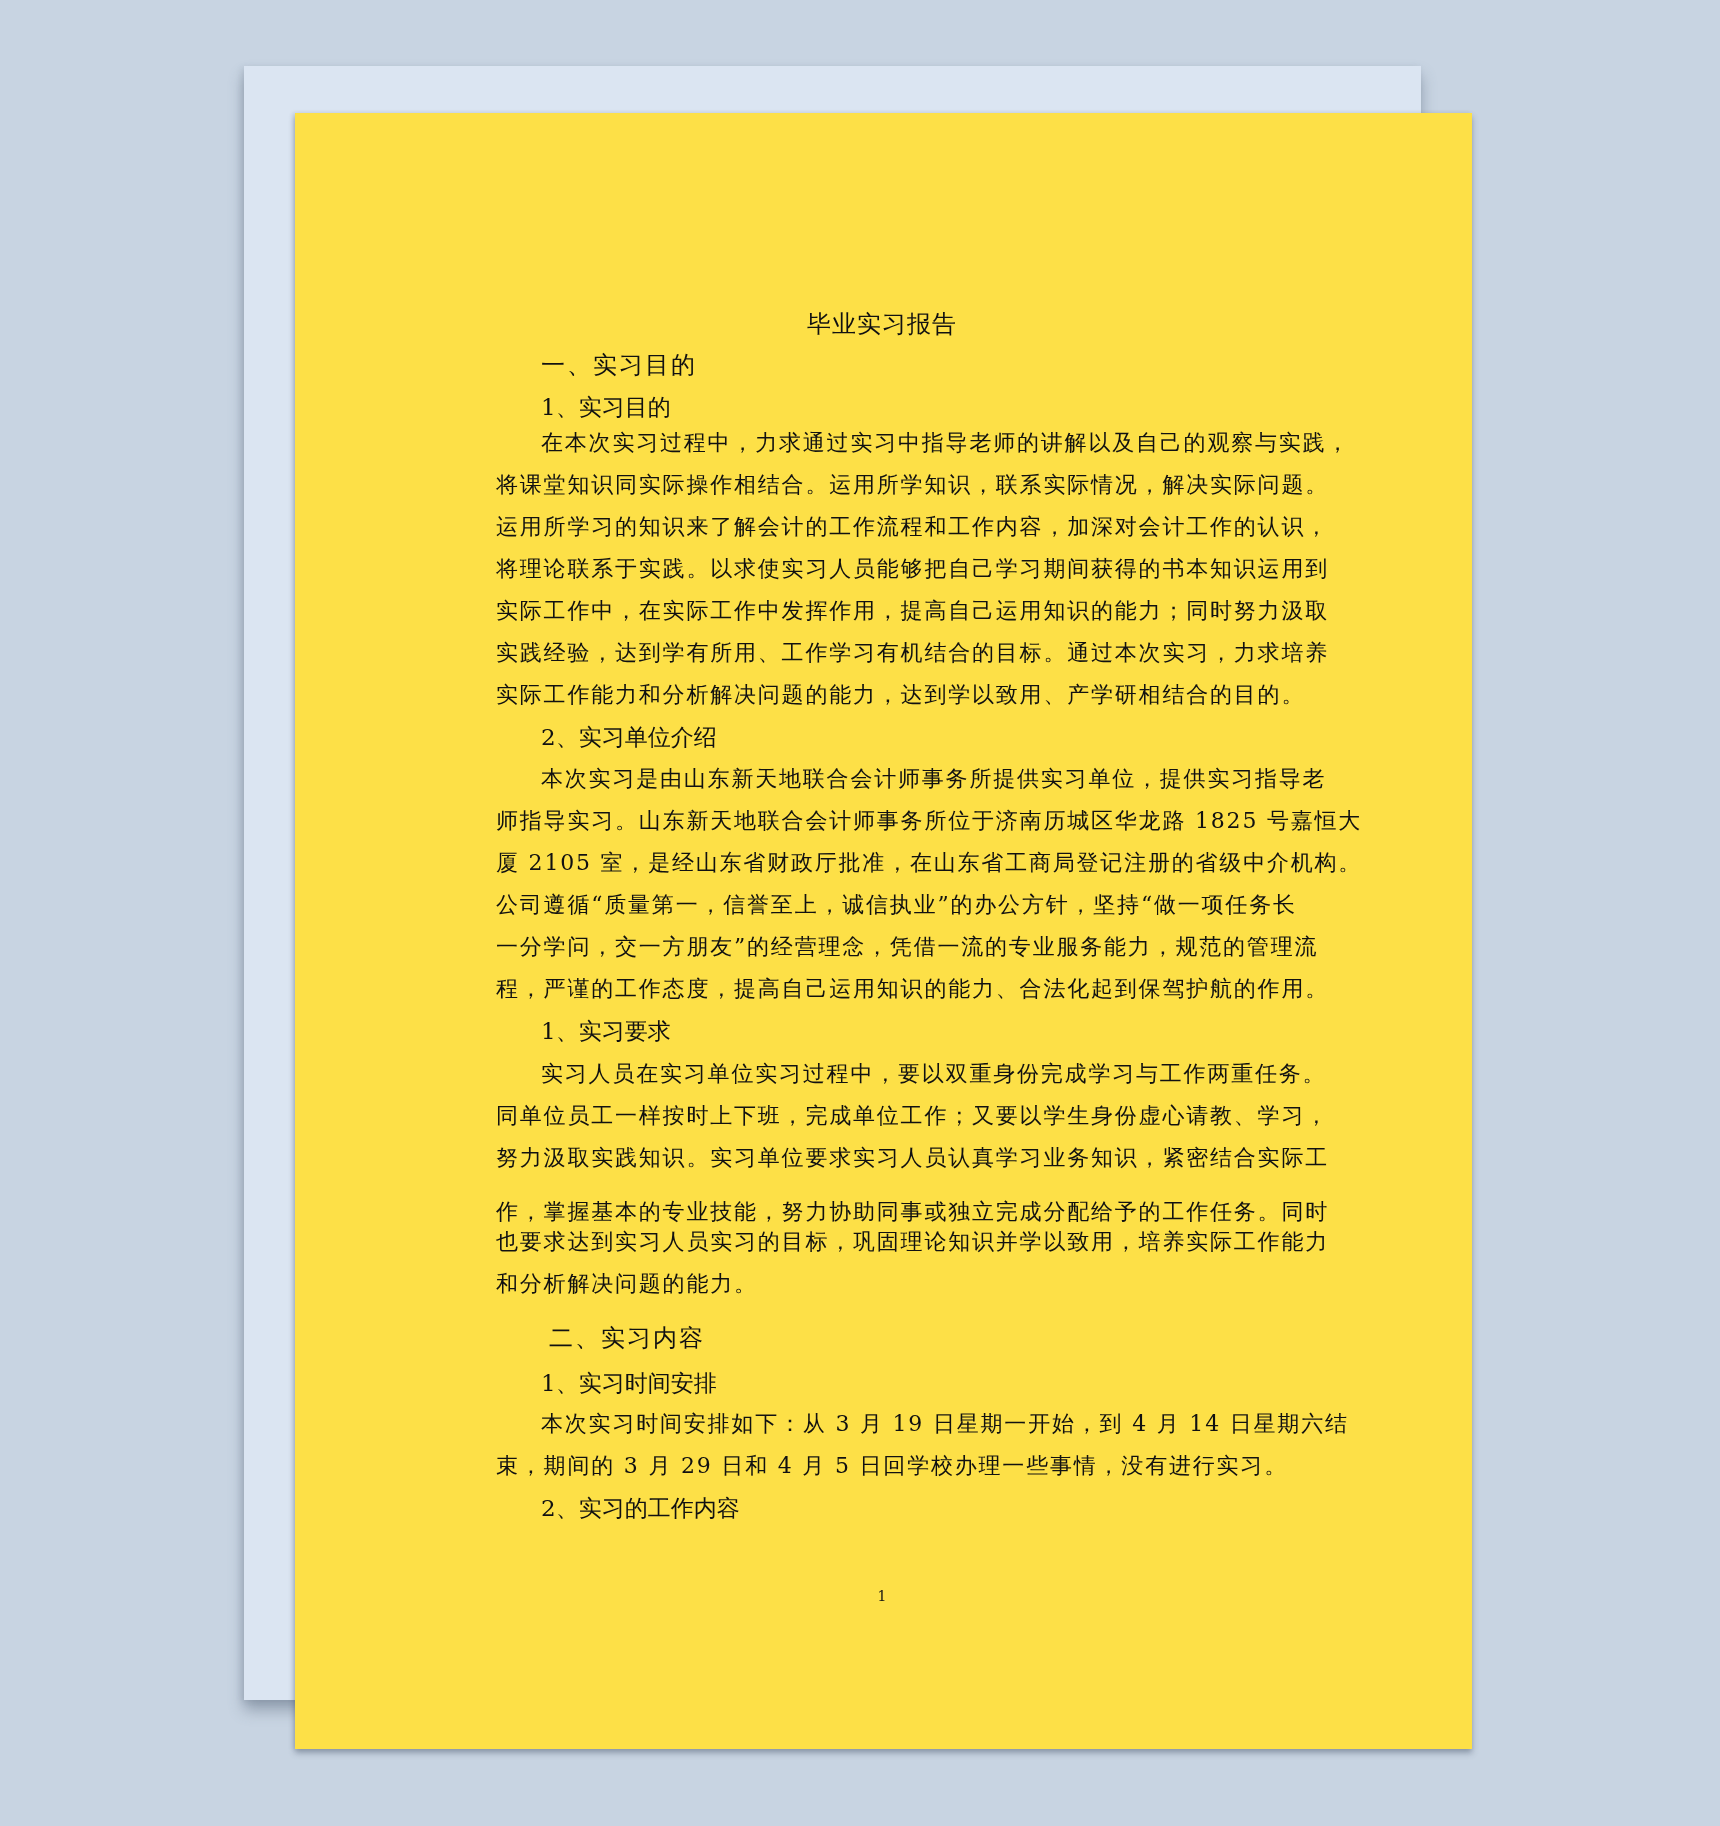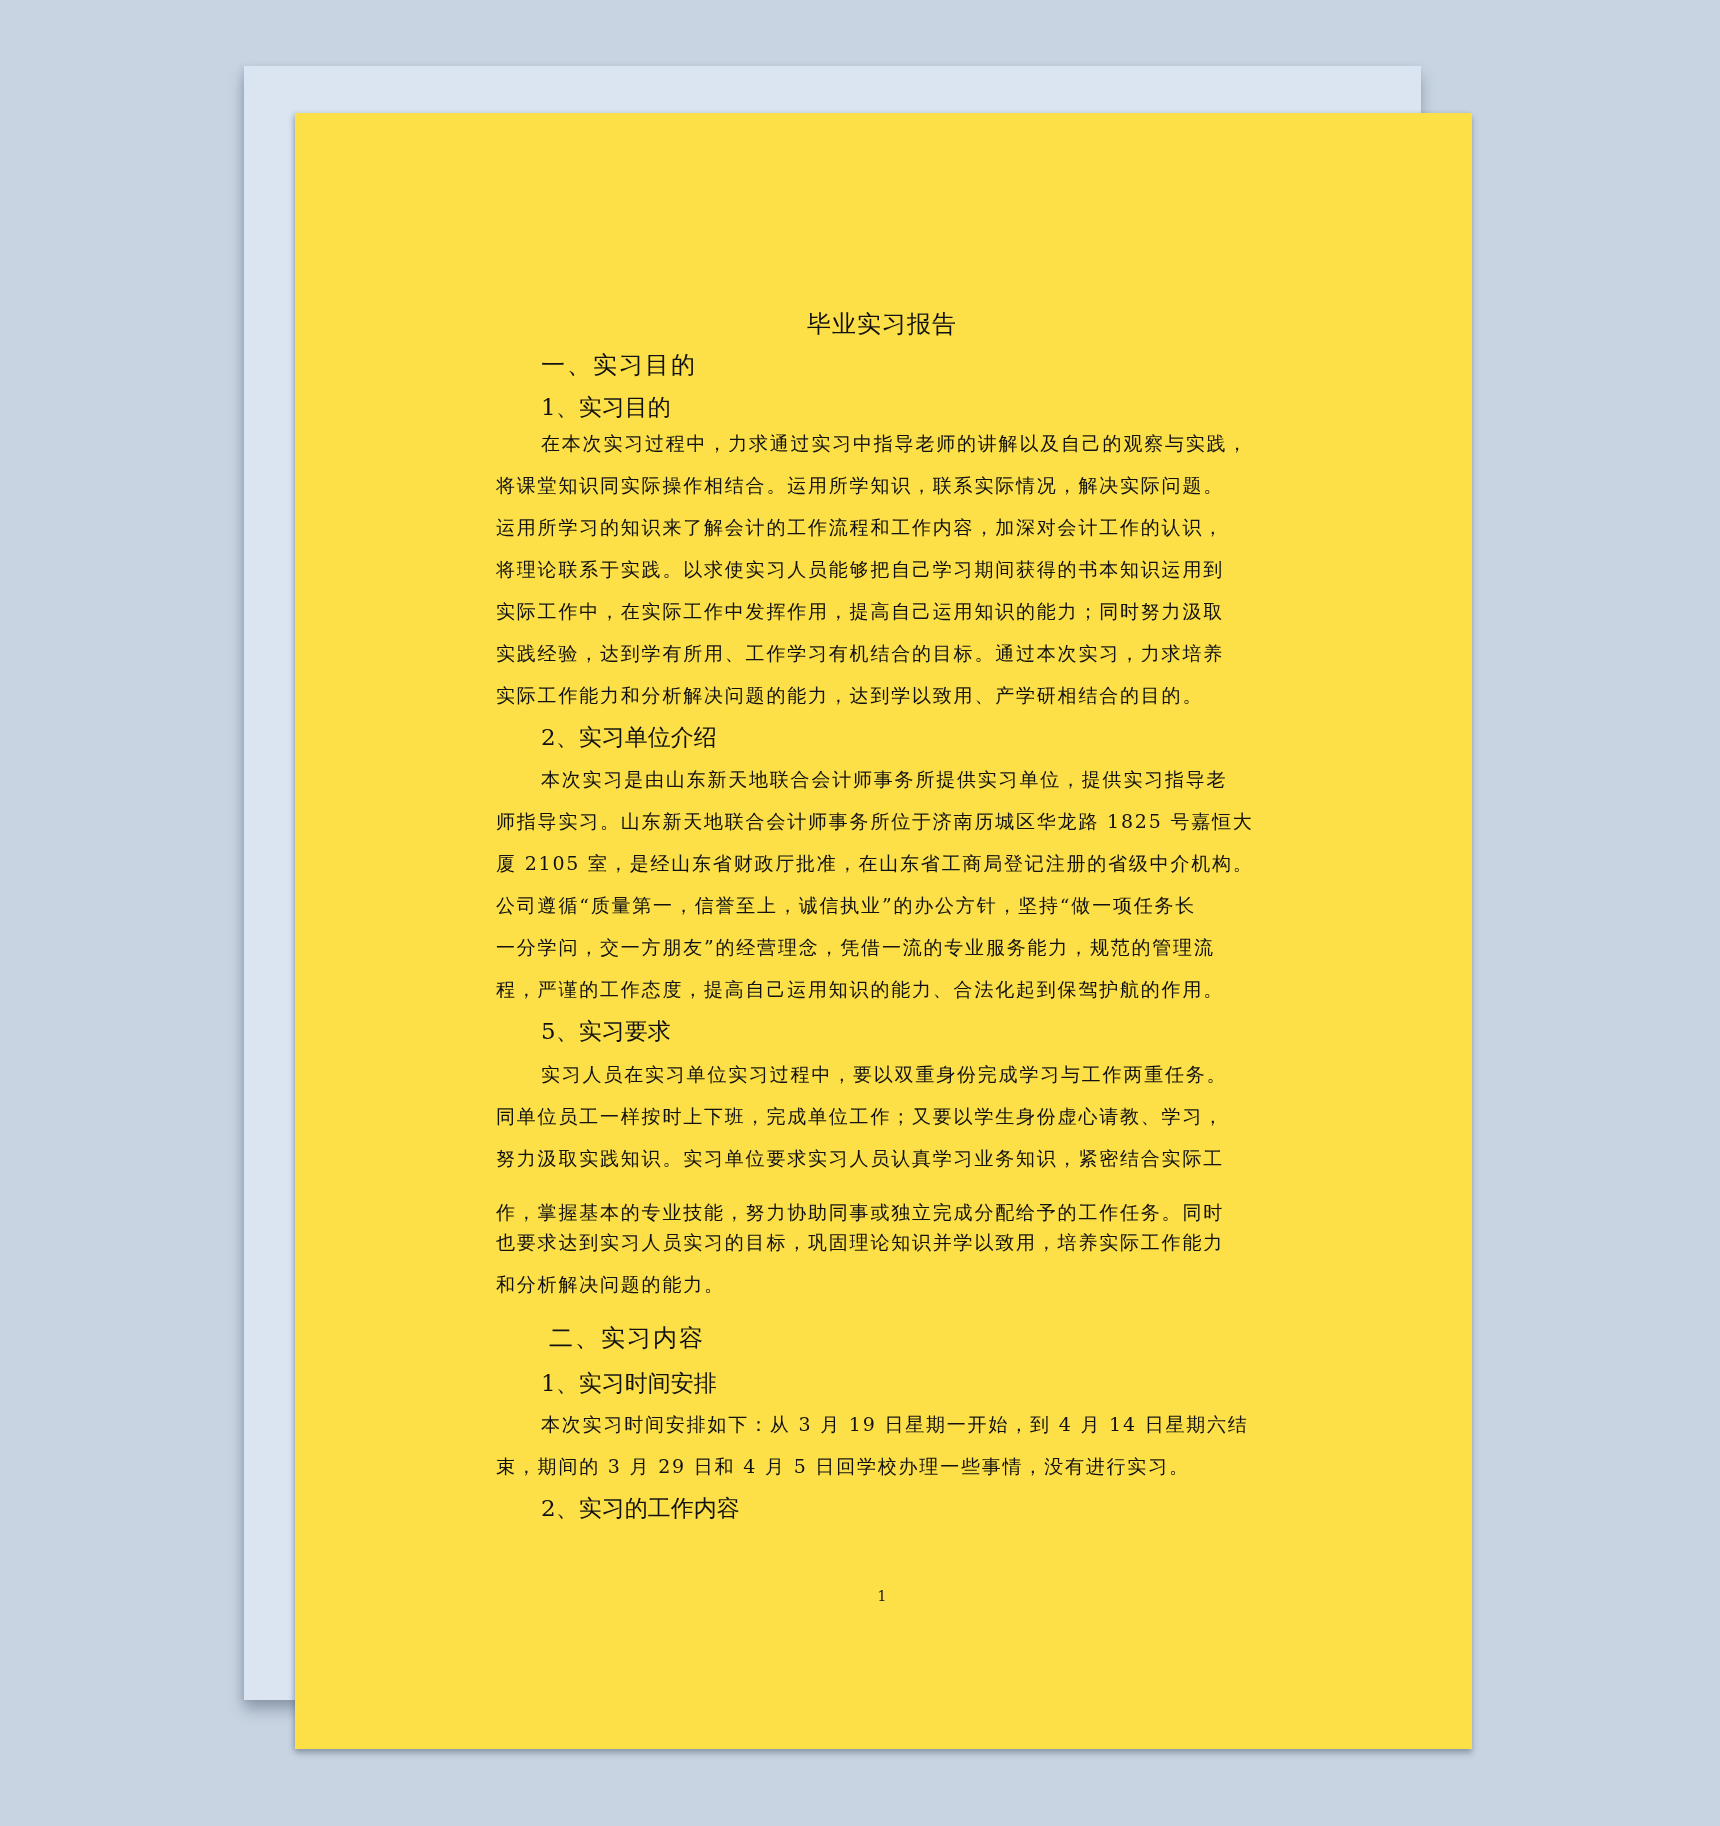--- a/index.html
+++ b/index.html
@@ -63,21 +63,21 @@
     .h2 {
       position: absolute;
       font-size: 23px;
       line-height: 26px;
       margin: 0;
       font-weight: normal;
       white-space: nowrap;
     }
     .line {
       position: absolute;
-      font-size: 19px;
+      font-size: 22px;
       line-height: 28px;
       white-space: nowrap;
       letter-spacing: 1.8px;
     }
     .page-number {
       position: absolute;
       left: 0;
       width: 772px;
       top: 1474px;
       text-align: center;
@@ -107,21 +107,21 @@
     <div class="line" style="left:0px; top:568px;">实际工作能力和分析解决问题的能力，达到学以致用、产学研相结合的目的。</div>
 
     <h3 class="h2" style="left:45px; top:611px;">2、实习单位介绍</h3>
     <div class="line" style="left:45px; top:652px;">本次实习是由山东新天地联合会计师事务所提供实习单位，提供实习指导老</div>
     <div class="line" style="left:0px; top:694px;">师指导实习。山东新天地联合会计师事务所位于济南历城区华龙路 1825 号嘉恒大</div>
     <div class="line" style="left:0px; top:736px;">厦 2105 室，是经山东省财政厅批准，在山东省工商局登记注册的省级中介机构。</div>
     <div class="line" style="left:0px; top:778px;text-align:right;">公司遵循“质量第一，信誉至上，诚信执业”的办公方针，坚持“做一项任务长</div>
     <div class="line" style="left:0px; top:820px;">一分学问，交一方朋友”的经营理念，凭借一流的专业服务能力，规范的管理流</div>
     <div class="line" style="left:0px; top:862px;">程，严谨的工作态度，提高自己运用知识的能力、合法化起到保驾护航的作用。</div>
 
-    <h3 class="h2" style="left:45px; top:905px;">5、实习要求</h3>
+    <h3 class="h2" style="left:45px; top:905px;">1、实习要求</h3>
     <div class="line" style="left:45px; top:947px;">实习人员在实习单位实习过程中，要以双重身份完成学习与工作两重任务。</div>
     <div class="line" style="left:0px; top:989px;">同单位员工一样按时上下班，完成单位工作；又要以学生身份虚心请教、学习，</div>
     <div class="line" style="left:0px; top:1031px;">努力汲取实践知识。实习单位要求实习人员认真学习业务知识，紧密结合实际工</div>
     <div class="line" style="left:0px; top:1073px;margin-top:12px;">作，掌握基本的专业技能，努力协助同事或独立完成分配给予的工作任务。同时</div>
     <div class="line" style="left:0px; top:1115px;">也要求达到实习人员实习的目标，巩固理论知识并学以致用，培养实际工作能力</div>
     <div class="line" style="left:0px; top:1157px;">和分析解决问题的能力。</div>
 
     <h2 class="h1" style="left:53px; top:1210px;">二、实习内容</h2>
 
     <h3 class="h2" style="left:45px; top:1257px;">1、实习时间安排</h3>

